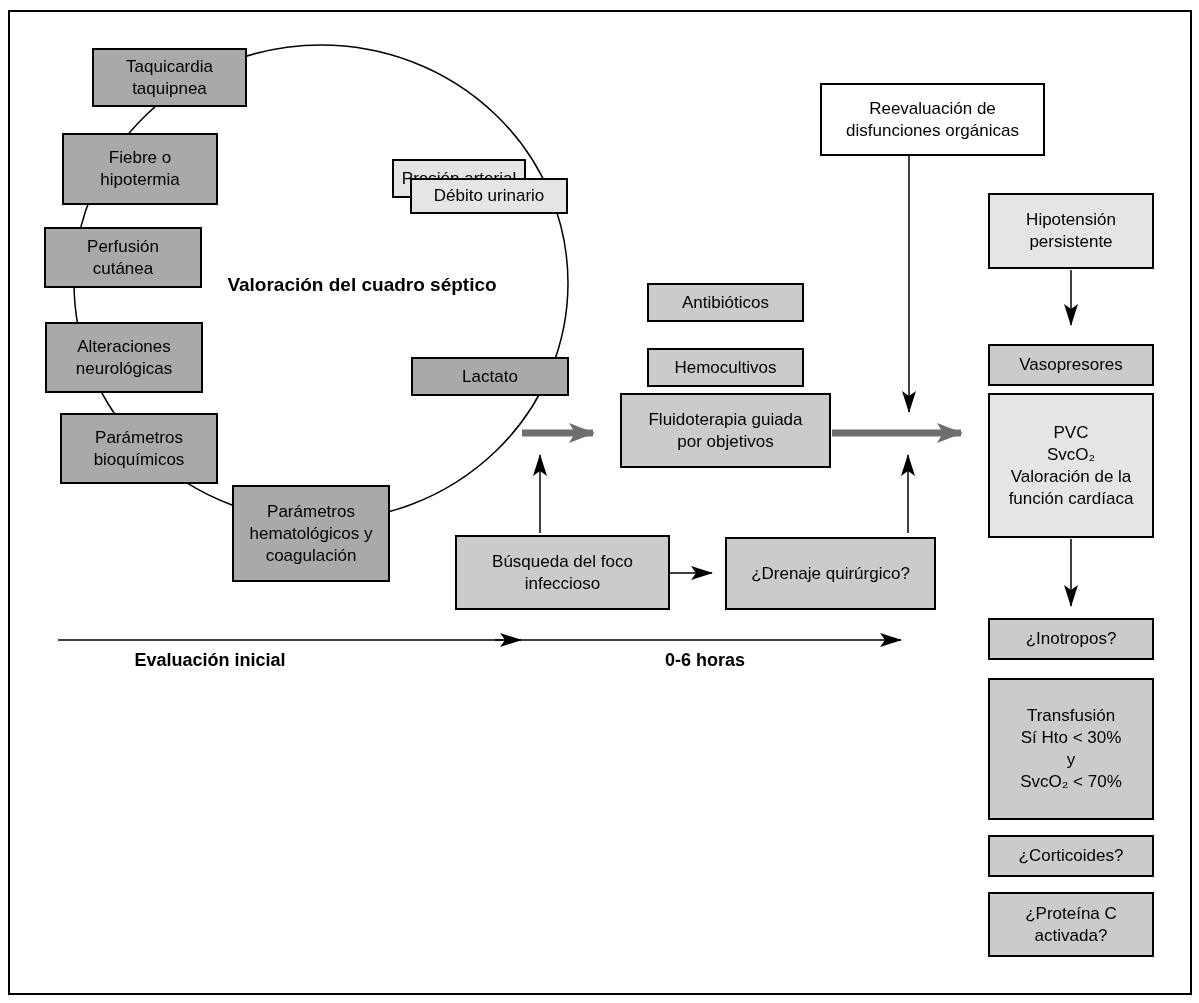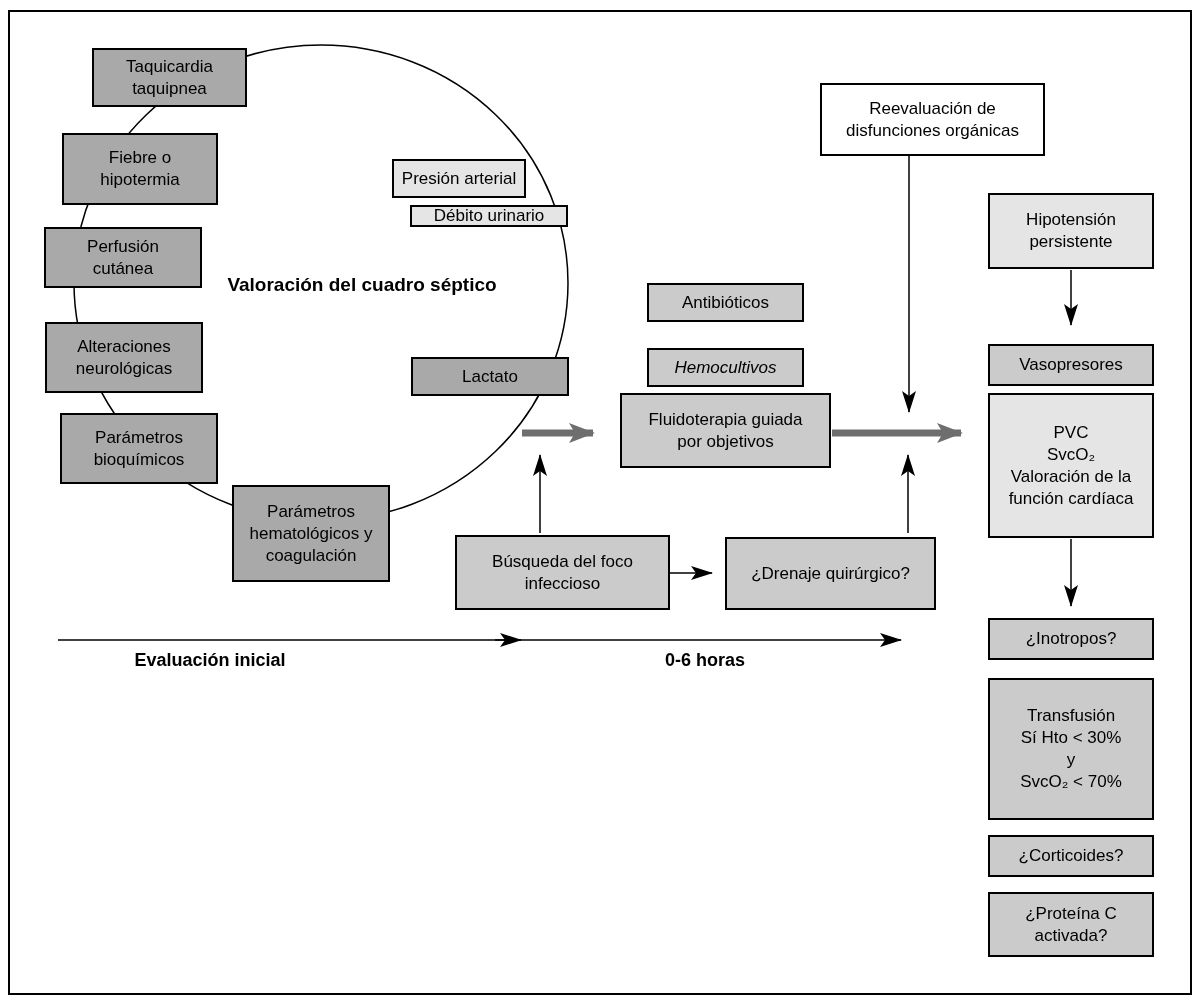--- a/index.html
+++ b/index.html
@@ -25,25 +25,25 @@
     position:absolute;font-weight:bold;text-align:center;z-index:2;white-space:nowrap;
   }
   
   #b-taquicardia{left:92px;top:48px;width:155px;height:59px;}
   #b-fiebre{left:62px;top:133px;width:156px;height:72px;}
   #b-perfusion{left:44px;top:227px;width:158px;height:61px;}
   #b-alteraciones{left:45px;top:322px;width:158px;height:71px;}
   #b-bioquimicos{left:60px;top:413px;width:158px;height:71px;}
   #b-hematologicos{left:232px;top:485px;width:158px;height:97px;}
   #b-presion{left:392px;top:123px;width:134px;height:39px;margin-top:36px;}
-  #b-debito{left:410px;top:178px;width:158px;height:22px;margin-top:27px;}
+  #b-debito{left:410px;top:178px;width:158px;height:36px;}
   #b-lactato{left:411px;top:357px;width:158px;height:39px;}
   
   #b-antibioticos{left:647px;top:283px;width:157px;height:39px;}
-  #b-hemocultivos{left:647px;top:348px;width:157px;height:39px;font-style:italic;}
+  #b-hemocultivos{left:647px;top:348px;width:157px;height:39px;}
   #b-fluidoterapia{left:620px;top:393px;width:211px;height:75px;}
   #b-busqueda{left:455px;top:535px;width:215px;height:75px;}
   #b-drenaje{left:725px;top:537px;width:211px;height:73px;}
   #b-reevaluacion{left:820px;top:83px;width:225px;height:73px;}
   
   #b-hipotension{left:988px;top:193px;width:166px;height:76px;}
   #b-vasopresores{left:988px;top:344px;width:166px;height:42px;}
   #b-pvc{left:988px;top:393px;width:166px;height:145px;}
   #b-inotropos{left:988px;top:618px;width:166px;height:42px;}
   #b-transfusion{left:988px;top:678px;width:166px;height:142px;}

